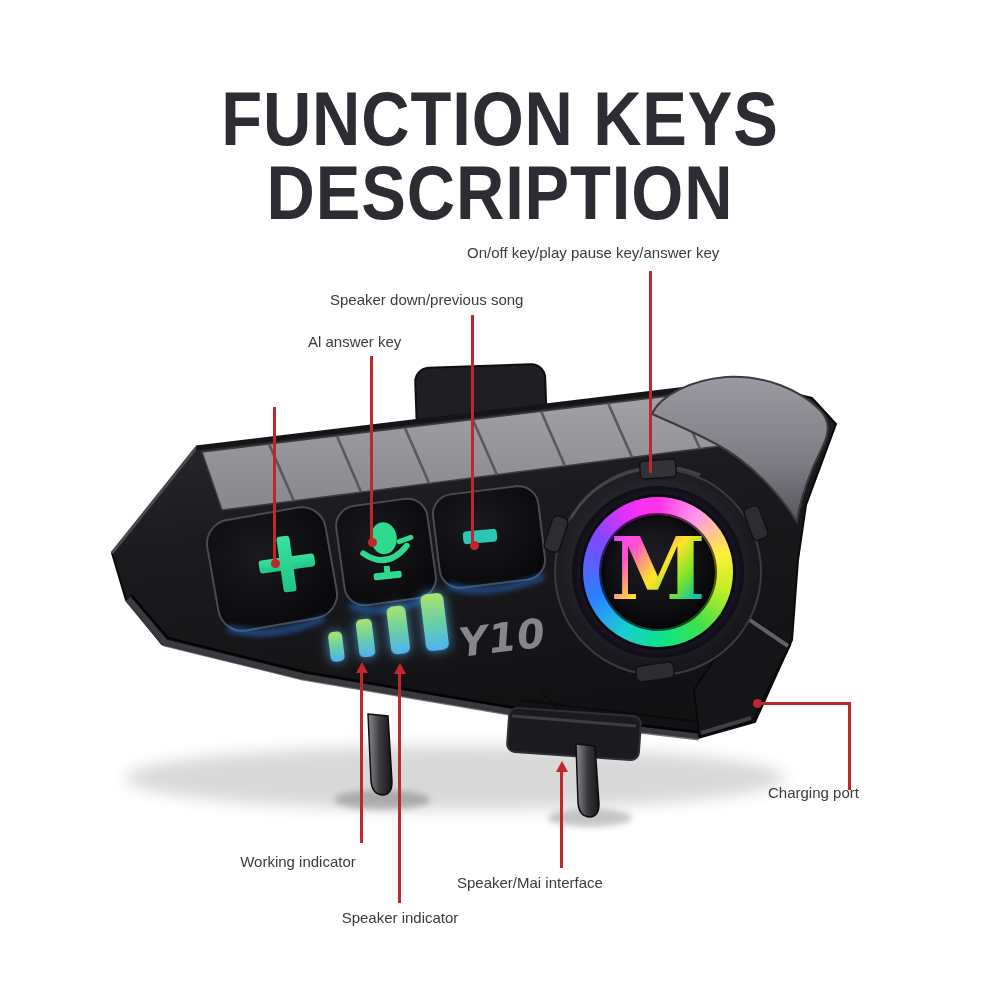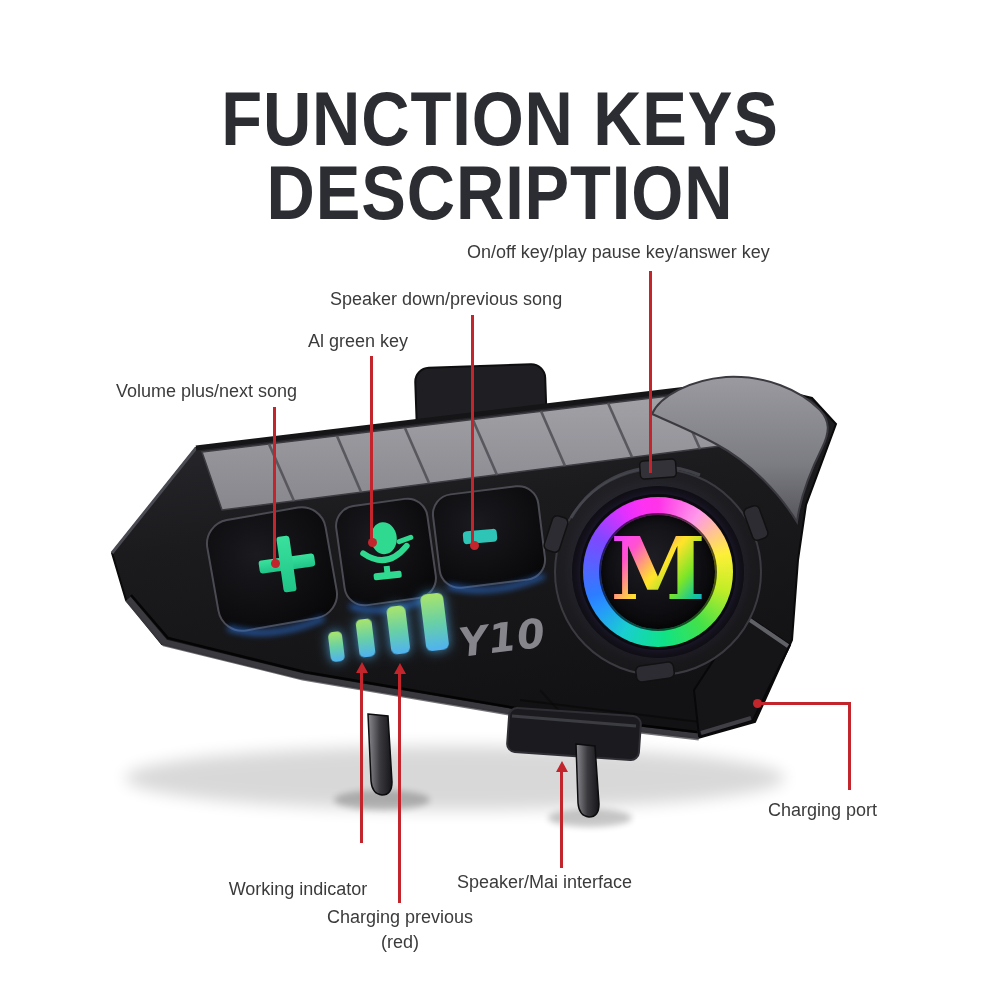--- a/index.html
+++ b/index.html
@@ -5,30 +5,30 @@
   html,body{margin:0;padding:0;background:#fff;}
   .canvas{position:relative;width:956px;height:1000px;background:#ffffff;overflow:hidden;
           font-family:"Liberation Sans", sans-serif;}
   
   .title{position:absolute;left:0;width:1000px;text-align:center;color:#2b2d33;
          font-weight:bold;font-size:76px;line-height:74px;letter-spacing:1px;
          transform:scaleX(.88);transform-origin:50% 50%;white-space:nowrap;}
   .title-1{top:82px;}
   .title-2{top:156px;}
   
-  .label{position:absolute;color:#3b3b3b;font-size:18px;line-height:25px;white-space:nowrap;z-index:6;}
+  .label{position:absolute;color:#3b3b3b;font-size:15px;line-height:25px;white-space:nowrap;z-index:6;}
   .label.center{transform:translateX(-50%);text-align:center;}
   .lbl-onoff{left:467px;top:240px;}
   .lbl-voldown{left:330px;top:287px;}
   .lbl-aivoice{left:308px;top:329px;}
   .lbl-volplus{left:116px;top:379px;}
-  .lbl-working{left:298px;top:877px;}
+  .lbl-working{left:298px;top:849px;}
   .lbl-chargind{left:400px;top:905px;}
   .lbl-speaker{left:457px;top:870px;}
-  .lbl-chargport{left:768px;top:798px;}
+  .lbl-chargport{left:768px;top:780px;}
   
   .vline{position:absolute;width:3px;background:#c2252c;z-index:5;}
   .hline{position:absolute;height:3px;background:#c2252c;z-index:5;}
   .dot{position:absolute;width:9px;height:9px;border-radius:50%;background:#c2252c;z-index:5;}
   .arrow-up{position:absolute;width:0;height:0;border-left:6px solid transparent;
             border-right:6px solid transparent;border-bottom:11px solid #c2252c;z-index:5;}
   .ln-onoff{left:649px;top:271px;height:202px;}
   .ln-voldown{left:471px;top:315px;height:230px;}
   .ln-aivoice{left:370px;top:356px;height:186px;}
   .ln-volplus{left:273px;top:407px;height:156px;}
@@ -221,28 +221,26 @@
   <div class="vline ln-chargind"></div>
   <div class="arrow-up" style="left:394px;top:663px;"></div>
   <div class="vline ln-speaker"></div>
   <div class="arrow-up" style="left:556px;top:761px;"></div>
   <div class="hline ln-chargport-h"></div>
   <div class="vline ln-chargport-v"></div>
   <div class="dot" style="left:753px;top:699px;"></div>
 
   <div class="label lbl-onoff">On/off key/play pause key/answer key</div>
   <div class="label lbl-voldown">Speaker down/previous song</div>
-  <div class="label lbl-aivoice">Al green key</div>
-  <div class="label lbl-volplus">Volume plus/next song</div>
+  <div class="label lbl-aivoice">Al answer key</div>
 
   <div class="label center lbl-working">
     <div>Working indicator</div>
   </div>
 
   <div class="label center lbl-chargind">
-    <div>Charging previous</div>
-    <div>(red)</div>
+    <div>Speaker indicator</div>
   </div>
 
   <div class="label lbl-speaker">Speaker/Mai interface</div>
   <div class="label lbl-chargport">Charging port</div>
 
 </div>
 
 </body></html>

